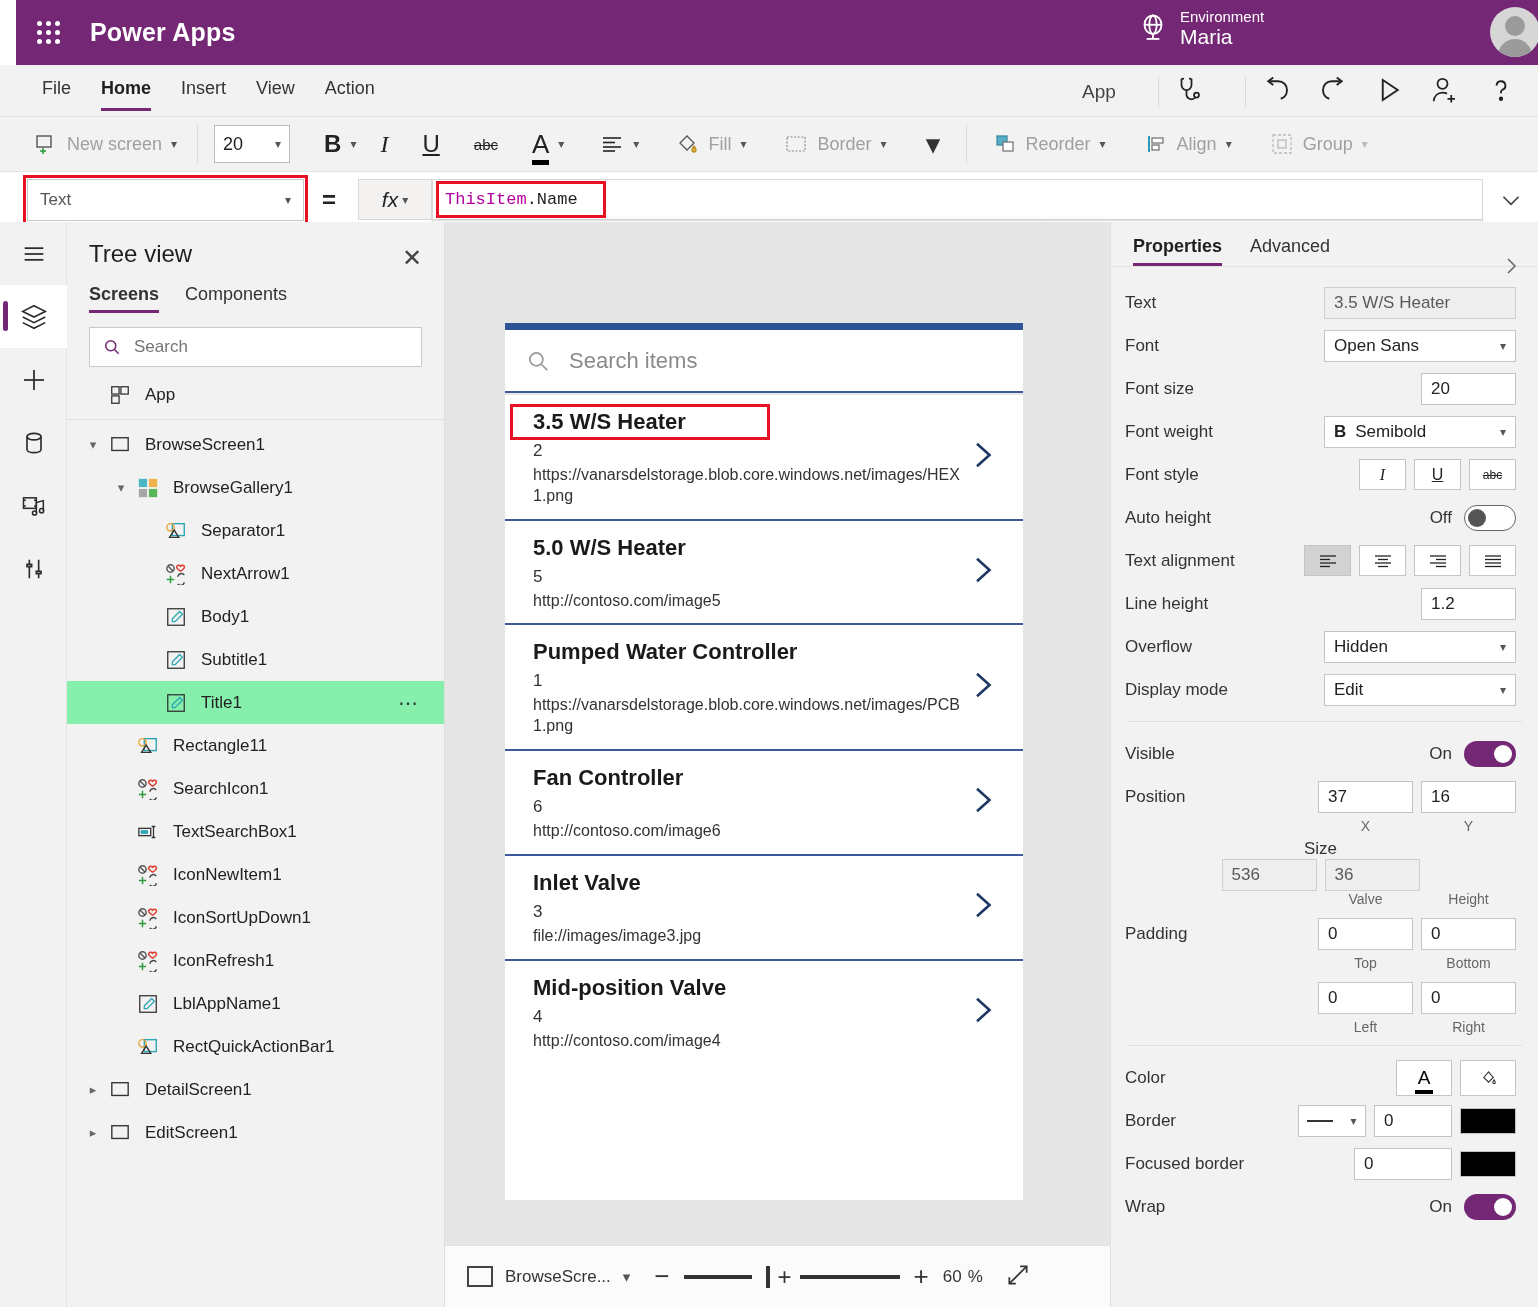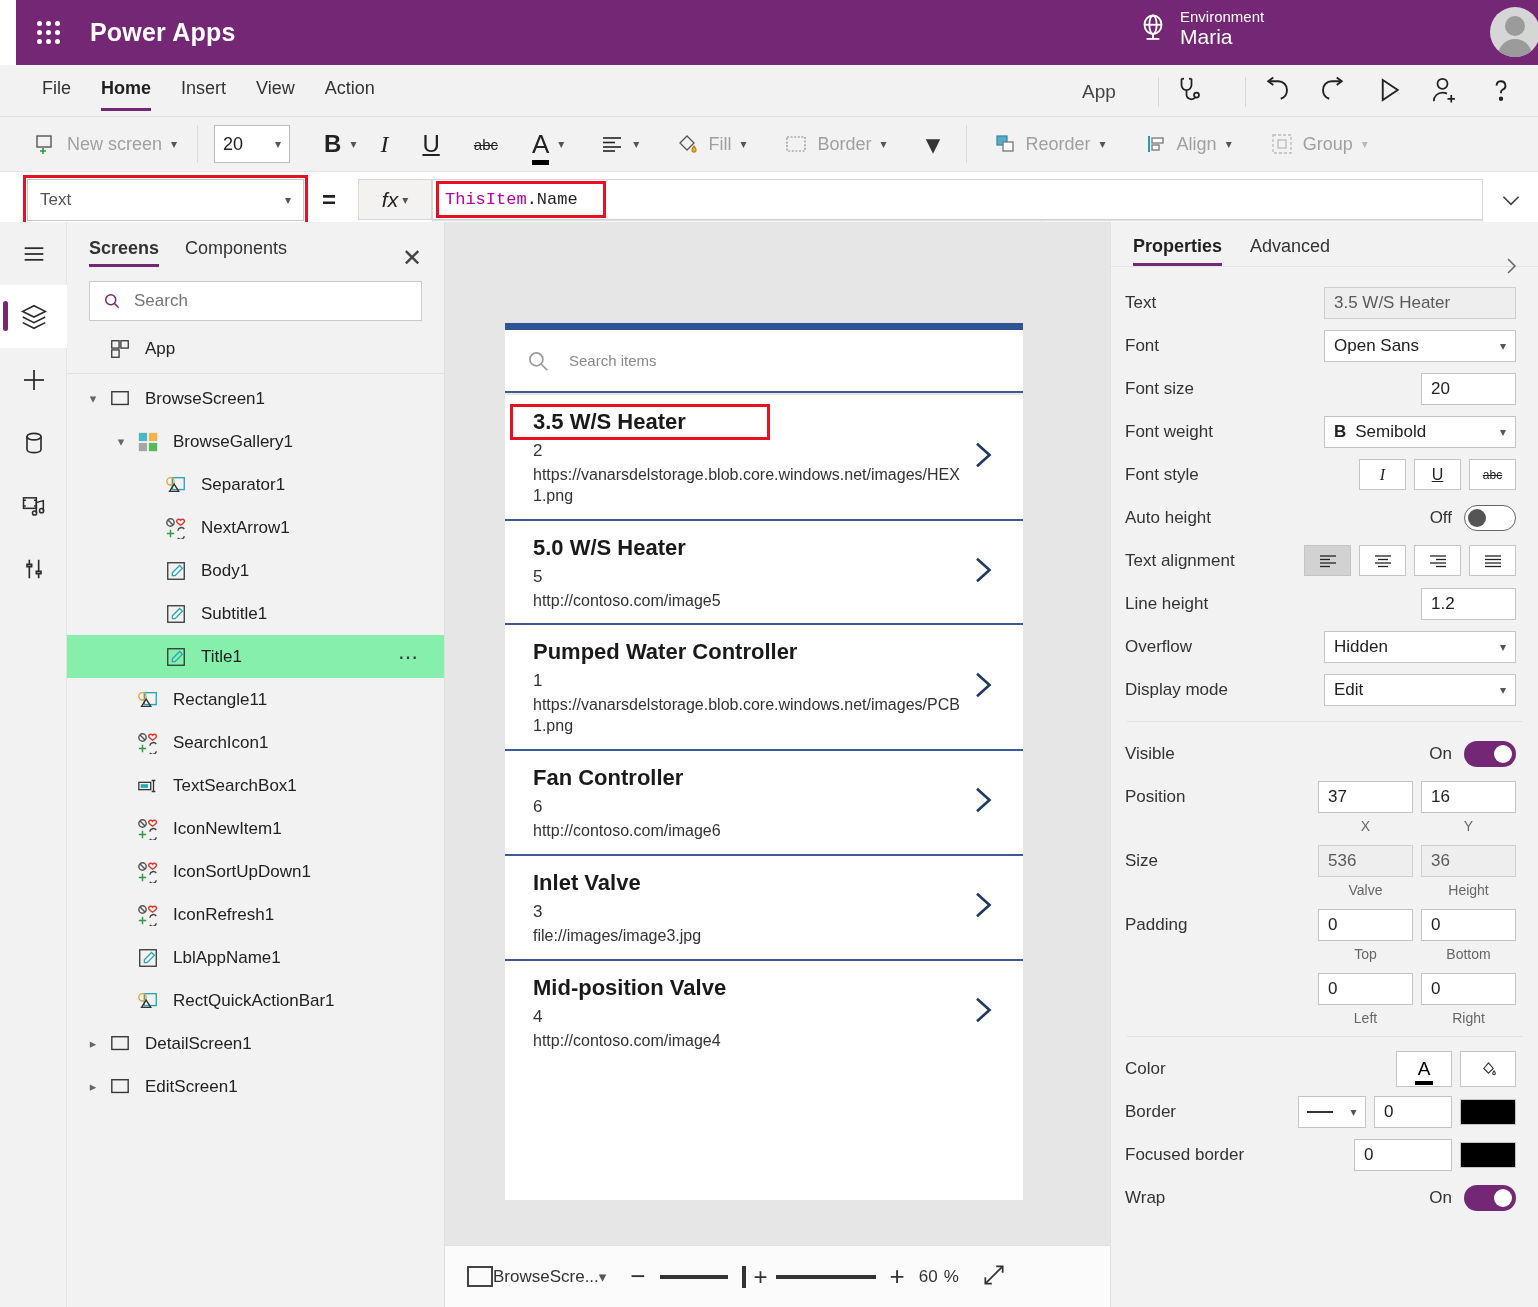--- a/index.html
+++ b/index.html
@@ -130,37 +130,37 @@
   .trow .tdots { position:absolute; right:24px; font-size:20px; color:#333; letter-spacing:2px; }
   .tree-divider { height:1px; background:#e0e0e0; margin:3px 0; }
 
   
   .canvas { position:absolute; left:445px; top:222px; width:665px; height:1023px;
     background:#e6e6e6; overflow:hidden; }
   .bluebar { position:absolute; left:60px; top:101px; width:518px; height:7px; background:#2f5496; }
   .srch { position:absolute; left:60px; top:108px; width:518px; height:63px;
     background:#fff; display:flex; align-items:center; padding-left:20px; gap:18px;
     border-bottom:2px solid #3c5a9a; }
-  .srch-txt { font-size:15px; color:#8a8a8a; }
+  .srch-txt { font-size:22px; color:#8a8a8a; }
   .glist { position:absolute; left:60px; top:173px; width:518px; height:805px; background:#fff; }
   .gitem { position:relative; border-bottom:2px solid #3c5a9a; padding:14px 0 12px 28px; }
   .gitem:last-child { border-bottom:0; }
   .gtitle { font-size:22px; font-weight:bold; color:#1a1a1a; display:inline-block; }
   .gsub { font-size:17px; color:#333; margin-top:6px; }
   .gbody { font-size:16px; color:#333; margin-top:4px; width:430px; line-height:1.3;
     word-break:break-all; }
   .gchev { position:absolute; right:26px; top:50%; transform:translateY(-50%);
     color:#1f3864; }
   .title-hl { position:absolute; left:510px; top:404px; width:260px; height:36px;
     border:3px solid #e81123; pointer-events:none; z-index:5; }
 
   
   .statusbar { position:absolute; left:445px; top:1245px; width:665px; height:62px;
     background:#fbfbfb; border-top:1px solid #e1e1e1; display:flex; align-items:center; }
-  .sb-screen { display:flex; align-items:center; padding-left:22px; font-size:17px; color:#333; }
+  .sb-screen { display:flex; align-items:center; gap:12px; padding-left:22px; font-size:17px; color:#333; }
   .sb-rect { width:26px; height:21px; border:2px solid #444; }
   .zoomgrp { margin-left:24px; display:flex; align-items:center; gap:14px; }
   .zbar { height:4px; background:#333; }
   .zmark { width:4px; height:22px; background:#333; }
   .sb-pct { font-size:17px; color:#333; margin-left:14px; }
   .sb-exp { margin-left:22px; color:#333; }
 
   
   .rpanel { position:absolute; left:1110px; top:222px; width:428px; height:1085px;
     background:#f2f2f2; border-left:1px solid #e1e1e1; }
@@ -468,20 +468,21 @@
     </div>
     <div class="rail-item">
       <svg width="28" height="28" viewBox="0 0 24 24" fill="none" stroke="#2b2b2b" stroke-width="1.4">
         <path d="M8 4v4M8 10v10M6 8h4v2H6z"></path>
           <path d="M16 4v10M16 16v4M14 14h4v2h-4z"></path>
       </svg>
     </div>
   </div>
 
   <div class="tree">
+    <div class="tree-title">Tree view</div>
     <div class="tree-close">✕</div>
     <div class="tree-tabs">
       <div class="tree-tab active">Screens</div>
       <div class="tree-tab">Components</div>
     </div>
     <div class="tree-search">
       <svg width="20" height="20" viewBox="0 0 24 24" fill="none" stroke="#742774" stroke-width="1.8">
         <circle cx="10.5" cy="10.5" r="6"></circle>
           <line x1="15" y1="15" x2="20" y2="20"></line>
       </svg>
@@ -896,21 +897,21 @@
         <span class="pfield num">37</span>
         <span class="pfield num">16</span>
       </span>
     </div>
     <div class="subcap">
       <span class="spacer"></span>
       <span class="cap">X</span>
       <span class="cap">Y</span>
     </div>
 
-    <div class="prow" style="margin-top:5px;">
+    <div class="prow" style="margin-top:5px;flex-direction:column;">
       <span class="plabel">Size</span>
       <span class="two-col">
         <span class="pfield num readonly">536</span>
         <span class="pfield num readonly">36</span>
       </span>
     </div>
     <div class="subcap">
       <span class="spacer"></span>
       <span class="cap">Valve</span>
       <span class="cap">Height</span>

